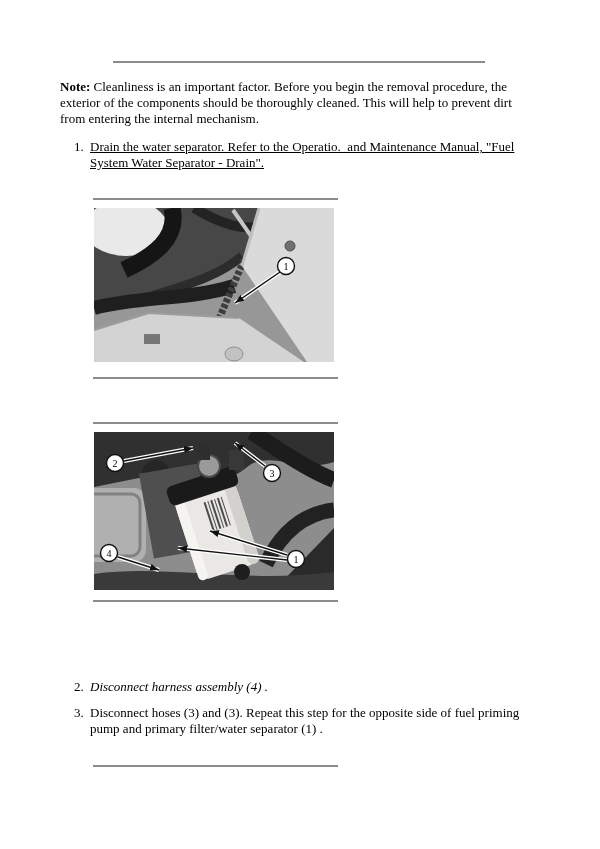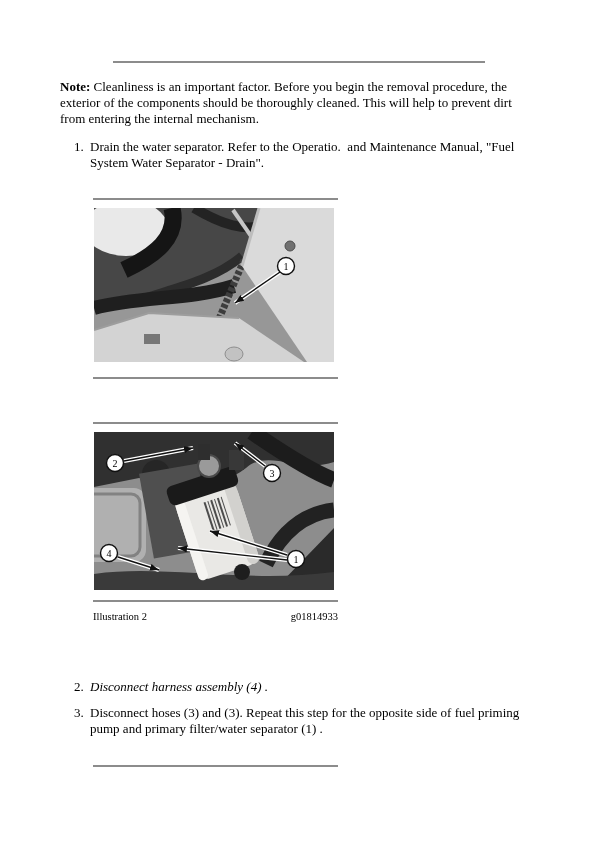--- a/index.html
+++ b/index.html
@@ -24,21 +24,21 @@
 <body>
 
 <div class="page">
 
   <div class="rule" style="left:113px;top:61px;width:372px;"></div>
 
   <p class="note body-text" style="left:60px;top:79px;width:478px;"><span class="nlabel">Note:</span> <span>Cleanliness is an important factor. Before you begin the removal procedure, the exterior of the components should be thoroughly cleaned. This will help to prevent dirt from entering the internal mechanism.</span></p>
 
   <div class="step body-text" style="left:74px;top:139px;">
     <span class="num">1.</span>
-    <span class="txt" style="width:452px;">Drain the water separator. Refer to the Operatio.&nbsp; and Maintenance Manual, "Fuel System Water Separator - Drain".</span>
+    <span class="txt" style="width:452px;text-decoration:underline;">Drain the water separator. Refer to the Operatio.&nbsp; and Maintenance Manual, "Fuel System Water Separator - Drain".</span>
   </div>
 
   <figure class="illus" style="left:93px;top:198px;height:206px;">
     <div class="irule" style="top:0;"></div>
     <svg viewBox="0 0 240 154" width="240" height="154" style="top:10px;">
       <defs>
         <marker id="ah1" markerWidth="9" markerHeight="7" refX="9" refY="3.5" orient="auto" markerUnits="userSpaceOnUse">
           <polygon points="0,0 9,3.5 0,7" fill="#111"></polygon>
         </marker>
       </defs>
@@ -125,24 +125,20 @@
         <text x="202" y="130.5" text-anchor="middle" font-size="10" fill="#000">1</text>
       </g>
       <g>
         <line x1="24" y1="125" x2="65" y2="138" stroke="#fff" stroke-width="4"></line>
         <line x1="24" y1="125" x2="65" y2="138" stroke="#111" stroke-width="1.4" marker-end="url(#ah2)"></line>
         <circle cx="15" cy="121" r="8.5" fill="#fff" stroke="#111" stroke-width="1.4"></circle>
         <text x="15" y="124.5" text-anchor="middle" font-size="10" fill="#000">4</text>
       </g>
     </svg>
     <div class="irule" style="top:178px;"></div>
-    <figcaption class="caption" style="top:189px;">
-      <span>Illustration 2</span>
-      <span>g01814933</span>
-    </figcaption>
   </figure>
 
 
   <div class="step body-text" style="left:74px;top:679px;">
     <span class="num">2.</span>
     <span class="txt" style="width:452px;font-style:italic;">Disconnect harness assembly (4) .</span>
   </div>
 
   <div class="step body-text" style="left:74px;top:705px;">
     <span class="num">3.</span>

